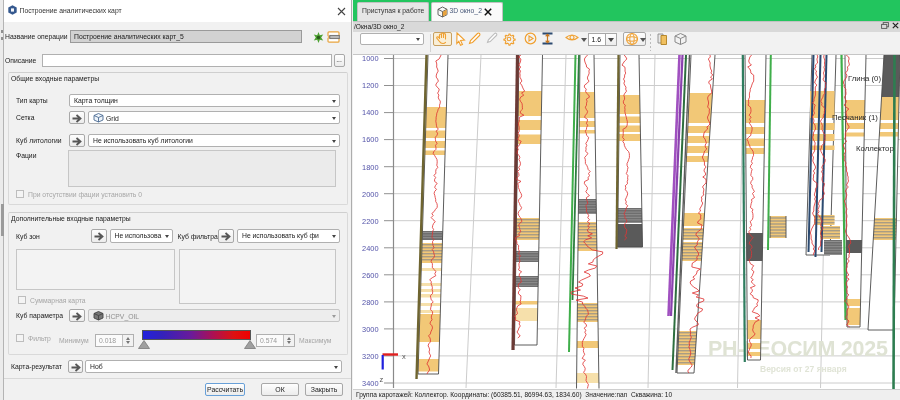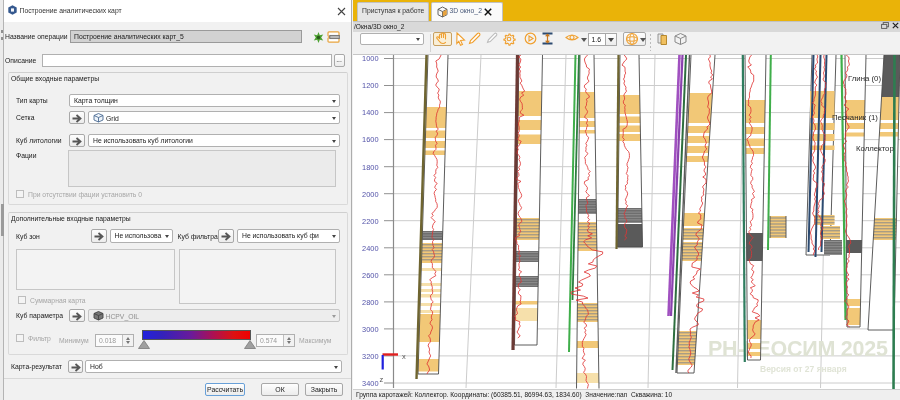--- a/index.html
+++ b/index.html
@@ -120,21 +120,21 @@
 <div class="lbl" style="left:7px;top:362.5px">Карта-результат</div>
 <div class="abtn" style="left:63.5px;top:359.5px;height:13px"><svg width="13" height="11" viewBox="0 0 13 11" style="">
           <path d="M2.5 6.5 H9 M6.5 3 L10.5 6.5 L6.5 10" fill="none" stroke="#555" stroke-width="1.8"></path>
         </svg></div>
 <div class="combo" style="left:81px;top:359.5px;width:257px;height:13px">Ноб<span class="arr"></span></div>
 <div class="abs" style="left:0;top:377.5px;width:347px;height:1px;background:#d8d8d8"></div>
 <div class="btn" style="left:201px;top:383px;width:40px;border-color:#68a0d8">Рассчитать</div>
 <div class="btn" style="left:257px;top:383px;width:38px">ОК</div>
 <div class="btn" style="left:301px;top:383px;width:38px">Закрыть</div>
 </div>
-<div class="abs" style="left:353px;top:0;width:547px;height:400px;background:#eab308">
+<div class="abs" style="left:353px;top:0;width:547px;height:400px;background:#22c55e">
 <div class="abs" style="left:4px;top:2px;width:71.5px;height:19px;background:#e6e6e6;border:1px solid #c2c2c2;border-bottom:none;border-radius:2px 2px 0 0"></div>
 <div class="lbl" style="left:9px;top:7px;color:#333">Приступая к работе</div>
 <div class="abs" style="left:78px;top:2px;width:72px;height:19px;background:#fafafa;border:1px solid #c2c2c2;border-bottom:none;border-radius:2px 2px 0 0"></div>
 <div class="abs" style="left:84px;top:5.5px"><svg width="11" height="12" viewBox="0 0 11 12" style="">
           <path d="M5.5 1 L10 3.3 L10 8.7 L5.5 11 L1 8.7 L1 3.3 Z" fill="#f8f8f8" stroke="#555" stroke-width="0.9"></path>
           <path d="M1 3.3 L5.5 5.6 L10 3.3 M5.5 5.6 L5.5 11" fill="none" stroke="#555" stroke-width="0.9"></path>
           <path d="M5.8 5.8 L9.7 3.6 L9.7 8.5 L5.8 10.6 Z" fill="#e8a33d"></path>
         </svg></div>
 <div class="lbl" style="left:96.5px;top:7px;color:#4a5a7a">3D окно_2</div>
 <div class="abs" style="left:131px;top:7.5px"><svg width="8" height="8" viewBox="0 0 8 8" style="">

